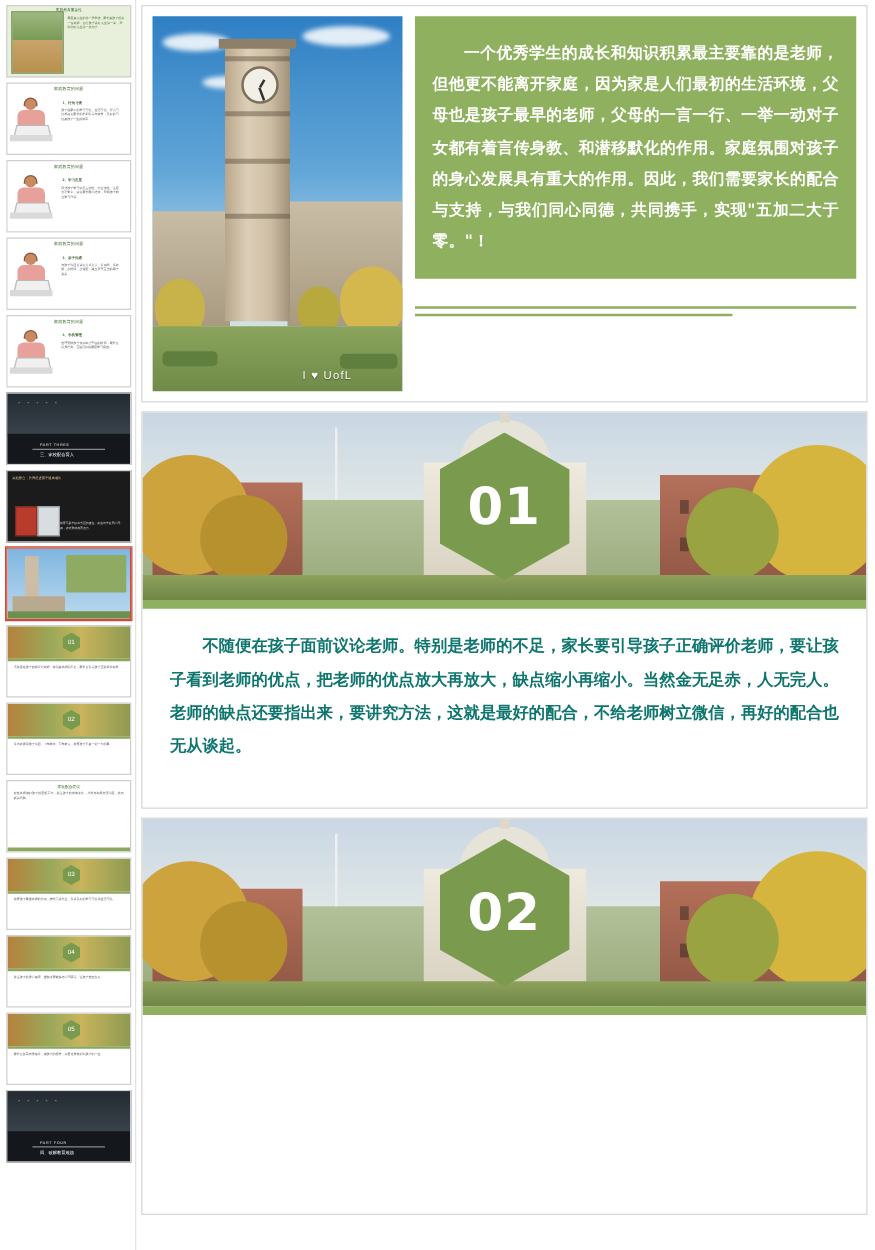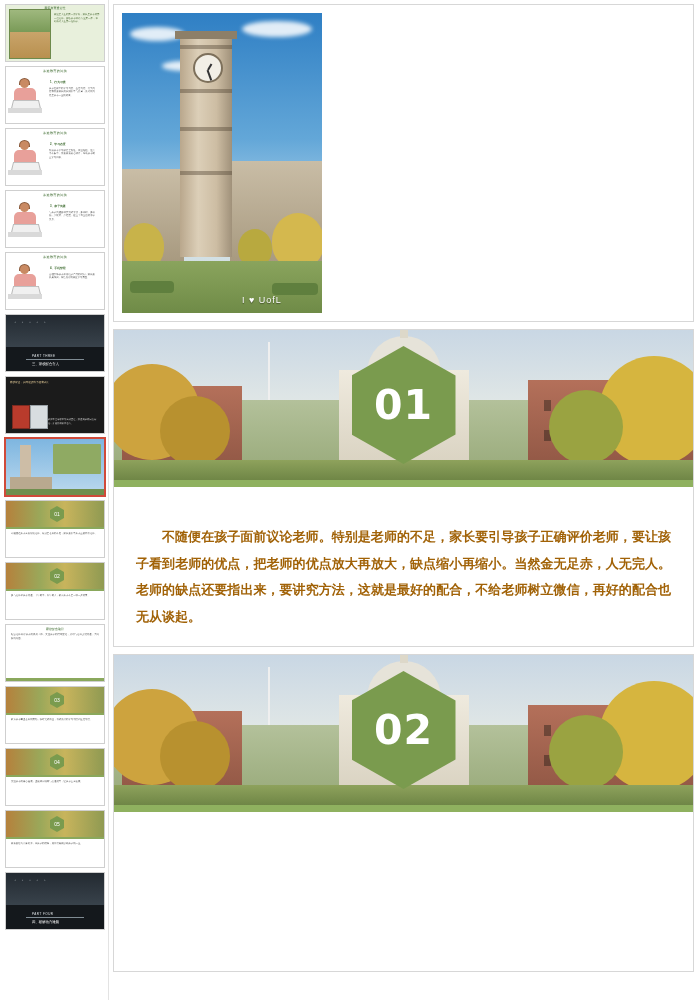--- a/index.html
+++ b/index.html
@@ -408,24 +408,24 @@
   .hexwrap .num {
     color: #ffffff;
     font-size: 41px;
     font-weight: bold;
     letter-spacing: 1px;
     font-family: "DejaVu Sans", sans-serif;
   }
   .sec-bar { height: 7px; background: #8fb15f; }
   .sec-text {
     flex: 1 1 auto;
-    padding: 37px 22px 10px 22px;
+    padding: 18px 22px 10px 22px;
     font-size: 13px;
     line-height: 2.05;
-    color: #a16207;
+    color: #0f766e;
     text-align: justify;
     text-justify: inter-ideograph;
     font-family: "DejaVu Sans", sans-serif;
     font-weight: bold;
   }
   .sec-text .indent { text-indent: 2em; display: block; }
 </style>
 </head>
 <body>
 
@@ -598,20 +598,29 @@
         <div class="tree" style="left:2px;bottom:44px;width:40px;height:46px;background:#c8b34a;"></div>
         <div class="tree" style="left:150px;bottom:44px;width:52px;height:56px;background:#d4b84e;"></div>
         <div class="tree" style="left:116px;bottom:46px;width:34px;height:38px;background:#b8a93f;"></div>
         <div class="ground1"></div>
         <div class="hedge" style="left:8px;bottom:20px;width:44px;height:12px;"></div>
         <div class="hedge" style="left:150px;bottom:18px;width:46px;height:12px;"></div>
         <div class="ilove">
           <span>I ♥ UofL</span>
         </div>
       </div>
+      <div class="s1-right">
+        <div class="green-box">
+          <span class="indent">一个优秀学生的成长和知识积累最主要靠的是老师，但他更不能离开家庭，因为家是人们最初的生活环境，父母也是孩子最早的老师，父母的一言一行、一举一动对子女都有着言传身教、和潜移默化的作用。家庭氛围对孩子的身心发展具有重大的作用。因此，我们需要家长的配合与支持，与我们同心同德，共同携手，实现"五加二大于零。"！</span>
+        </div>
+        <div class="rule-wrap">
+          <div class="rule"></div>
+          <div class="rule short"></div>
+        </div>
+      </div>
     </div>
 
     <div class="slide slide-sec">
       <div class="sec-photo">
         <div class="sky2"></div>
         <div class="dome"></div>
         <div class="maincol"></div>
         <div class="wingL">
           <div class="win" style="left:10px;top:18px;"></div>
           <div class="win" style="left:28px;top:18px;"></div>

